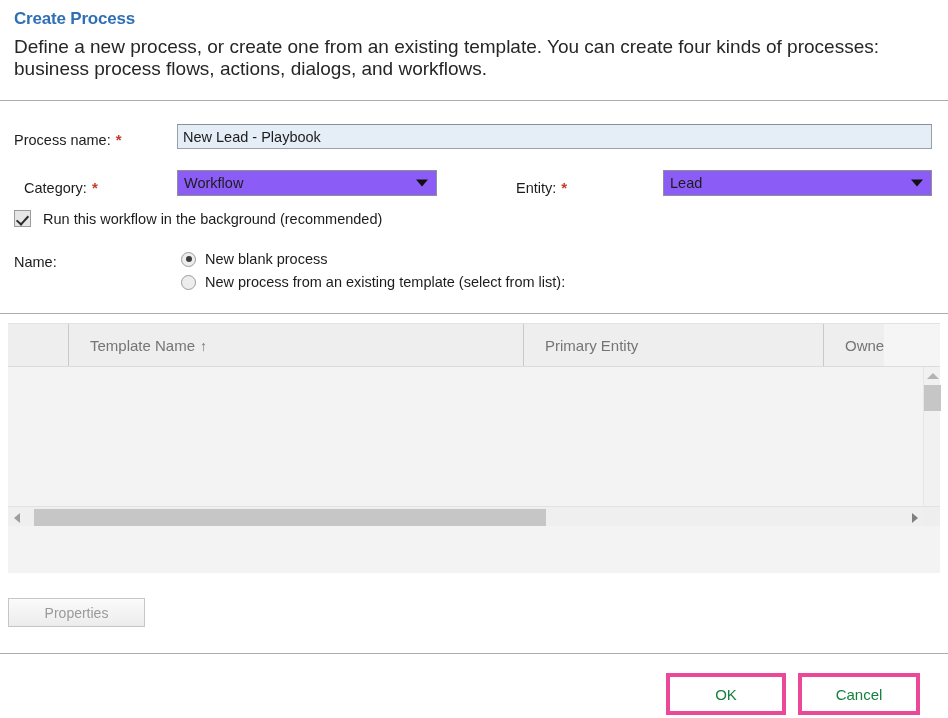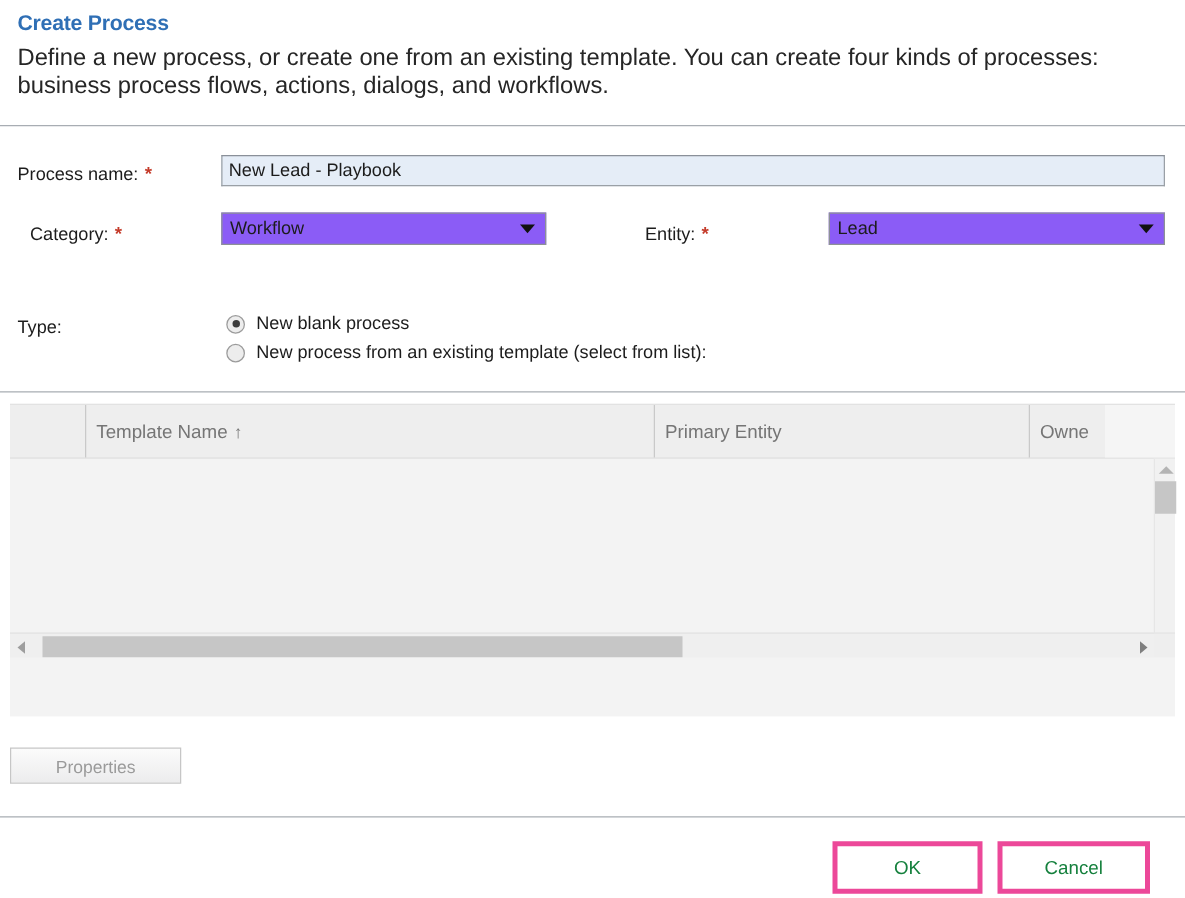--- a/index.html
+++ b/index.html
@@ -179,21 +179,21 @@
     overflow: hidden;
   }
   .th {
     position: absolute;
     top: 0;
     height: 43px;
     line-height: 43px;
     font-size: 15px;
     color: #757575;
     white-space: nowrap;
-    padding-left: 8px;
+    padding-left: 21px;
     border-left: 1px solid #c9c9c9;
   }
   .th .sortarrow { font-size: 14px; margin-left: 5px; color: #757575; }
   .head-cap {
     position: absolute;
     right: 0; top: 0;
     width: 56px; height: 43px;
     background: #f5f5f5;
   }
 
@@ -333,22 +333,26 @@
       </div>
 
       <span class="lbl" style="left:516px; top:40px;"><span>Entity:</span><span class="req">*</span></span>
       <div class="ddl" style="left:663px; top:32px; width:269px;">
         <span class="ddl-val">Lead</span>
         <span class="caret"></span>
       </div>
     </div>
   </div>
 
-
-  <div class="typelbl">Type:</div>
+  <div class="cbrow">
+    <span class="cbox"></span>
+    <span class="cblabel">Run this workflow in the background (recommended)</span>
+  </div>
+
+  <div class="typelbl">Name:</div>
   <div class="radio-group">
     <div class="rrow">
       <span class="radio on"></span>
       <span class="rlabel">New blank process</span>
     </div>
     <div class="rrow">
       <span class="radio"></span>
       <span class="rlabel">New process from an existing template (select from list):</span>
     </div>
   </div>

